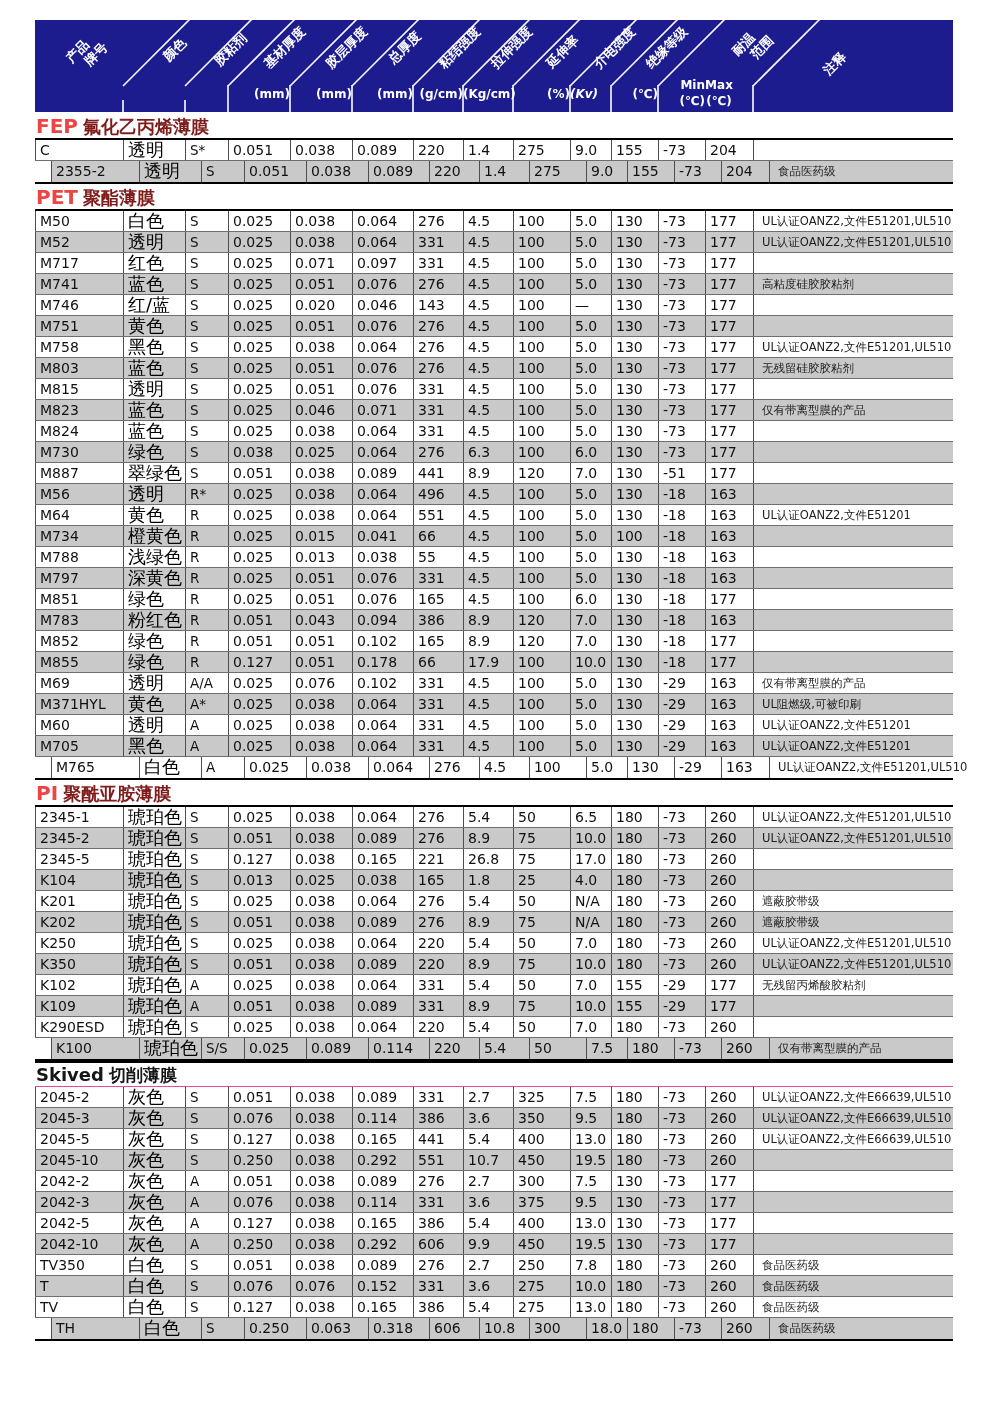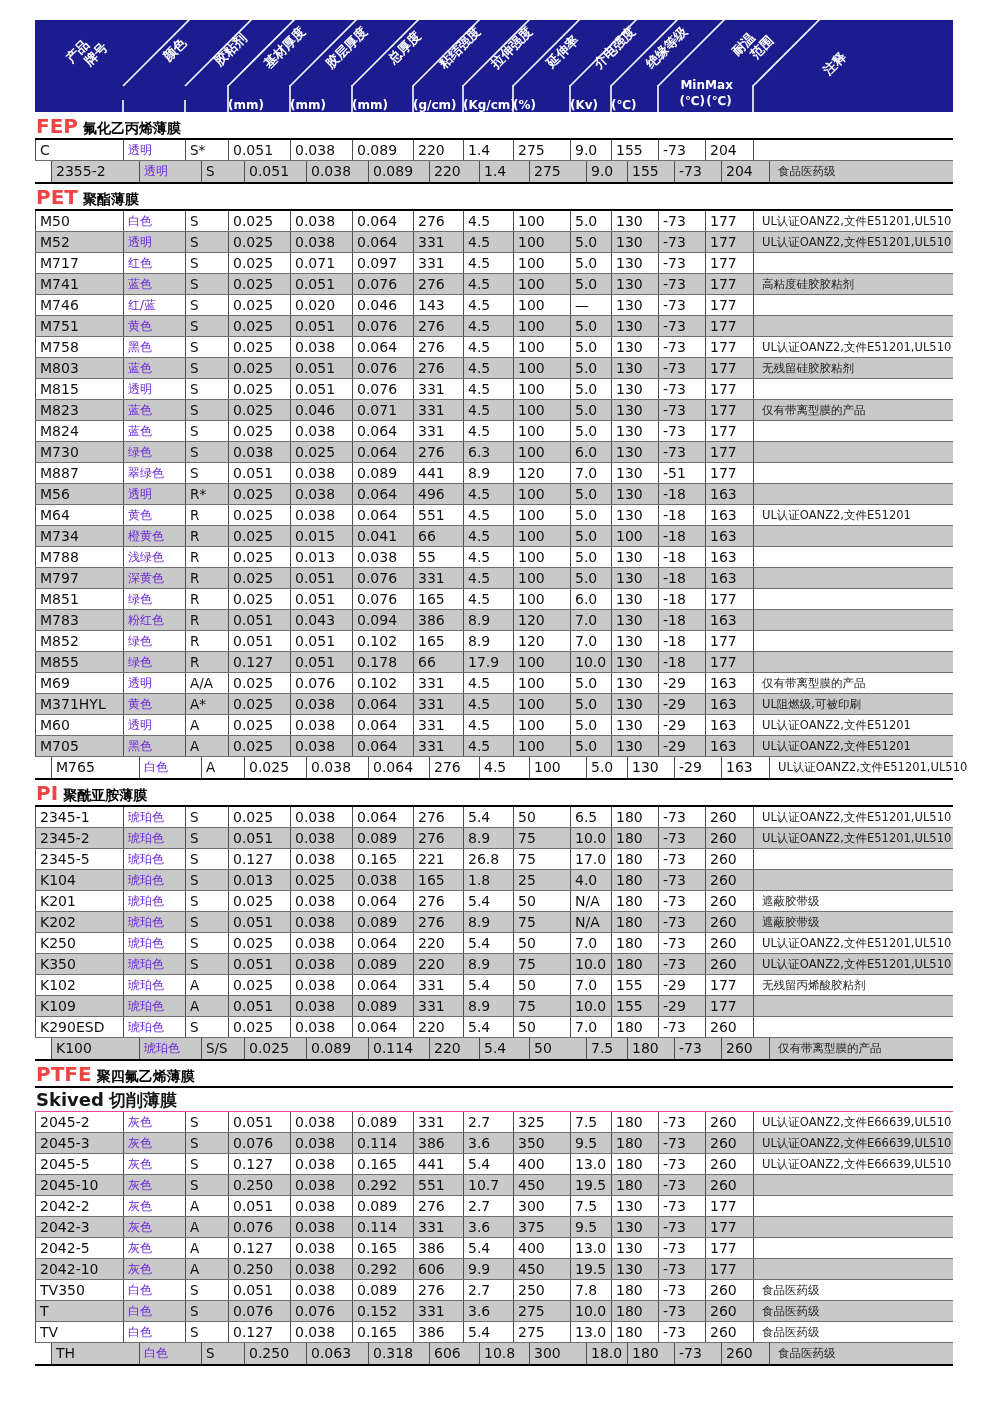--- a/index.html
+++ b/index.html
@@ -5,42 +5,42 @@
   html,body{margin:0;padding:0;background:#ffffff;}
   body{width:1000px;height:1415px;position:relative;font-family:"DejaVu Sans","Liberation Sans",sans-serif;}
   .page{position:absolute;inset:0;background:#fff;}
 
   
   .table-header{position:absolute;left:35px;top:20px;width:918px;height:92px;background:#1c1c8f;overflow:visible;}
   .hlines{position:absolute;left:0;top:0;}
   .hlabel{position:absolute;color:#ffffff;font-weight:bold;font-size:13px;line-height:1.12;
           white-space:nowrap;transform:translate(-50%,-50%) rotate(-45deg);}
   .hlabel .l2{display:block;margin-left:11px;}
-  .hunit{position:absolute;top:78px;color:#ffffff;font-weight:bold;font-size:12px;text-align:left;white-space:nowrap;}
+  .hunit{position:absolute;top:67px;color:#ffffff;font-weight:bold;font-size:12px;text-align:right;white-space:nowrap;}
   .hunit.twoLine{top:58px;line-height:1.3;text-align:center;}
 
   
   .content{position:absolute;left:35px;top:113px;width:918px;}
   .sec-title{height:24px;line-height:24px;margin:1px 0 0 1px;white-space:nowrap;}
   .sec-en{font-weight:bold;font-size:20px;color:#ef4444;}
-  .sec-zh{font-weight:bold;font-size:14px;color:#000000;}
+  .sec-zh{font-weight:bold;font-size:18px;color:#7f1d1d;}
   .thick-line{height:0;border-top:2px solid #000;}
   .sub-title{height:23px;line-height:23px;margin-left:1px;white-space:nowrap;}
   .sub-en{font-weight:bold;font-size:18px;color:#161616;text-align:right;}
   .sub-zh{font-weight:bold;font-size:17px;color:#161616;}
 
   .sec-table{border-top:2px solid #000;border-bottom:2px solid #000;}
   .sec-table.thin-top{border-top:1px solid #ec4899;}
   .row{display:grid;grid-template-columns:88px 62px 43px 62px 62px 61px 50px 50px 57px 41px 47px 47px 48px 200px;
        height:20px;border-bottom:1px solid #6e6e6e;background:#fff;}
   .row:last-child{border-bottom:none;height:21px;margin-left:16px;}
   .row.stripe{background:#c9c9c9;}
   .cell{border-left:1px solid #4d4d4d;padding:0 0 0 4px;line-height:20px;overflow:hidden;white-space:nowrap;color:#111;}
   .cell.c0{font-size:14px;}
-  .cell.c1{font-size:12px;color:#6d28d9;}
+  .cell.c1{font-size:18px;color:#000000;}
   .cell.c2{font-size:13.5px;}
   .cell.n{font-size:14px;}
   .cell.c13{font-size:11.5px;color:#1d1d1d;padding-left:8px;}
 </style>
 </head>
 <body>
 
 <div class="page">
 
   <div class="table-header" id="thead">
@@ -86,21 +86,21 @@
       <div class="hlabel" style="left: 580px; top: 28px;">介电强度</div>
       <div class="hlabel" style="left: 632px; top: 28px;">绝缘等级</div>
       <div class="hlabel" style="left: 718px; top: 26px;"><span class="l1">耐温</span><span class="l2">范围</span></div>
       <div class="hlabel" style="left: 800px; top: 44px;">注释</div>
       <div class="hunit" style="left: 193px; width: 62px;">(mm)</div>
       <div class="hunit" style="left: 255px; width: 62px;">(mm)</div>
       <div class="hunit" style="left: 317px; width: 61px;">(mm)</div>
       <div class="hunit" style="left: 378px; width: 50px;">(g/cm)</div>
       <div class="hunit" style="left: 428px; width: 50px;">(Kg/cm)</div>
       <div class="hunit" style="left: 478px; width: 57px;">(%)</div>
-      <div class="hunit" style="left: 535px; width: 22px;">(Kv)</div>
+      <div class="hunit" style="left: 535px; width: 22px; font-style: italic;">(Kv)</div>
       <div class="hunit" style="left: 576px; width: 47px;">(℃)</div>
       <div class="hunit twoLine" style="left: 623px; width: 47px; text-align: right;">
         <div>Min</div>
         <div>(℃)</div>
       </div>
       <div class="hunit twoLine" style="left: 660px; width: 48px;">
         <div>Max</div>
         <div>(℃)</div>
       </div>
     </div>
@@ -764,21 +764,20 @@
           <div class="cell c6 n">220</div>
           <div class="cell c7 n">5.4</div>
           <div class="cell c8 n">50</div>
           <div class="cell c9 n">7.5</div>
           <div class="cell c10 n">180</div>
           <div class="cell c11 n">-73</div>
           <div class="cell c12 n">260</div>
           <div class="cell c13">仅有带离型膜的产品</div>
         </div>
       </div>
-      <div class="sec-title"><span class="sec-en">PTFE</span> <span class="sec-zh">聚四氟乙烯薄膜</span></div>
       <div class="thick-line"></div>
       <div class="sub-title"><span class="sub-en">Skived</span> <span class="sub-zh">切削薄膜</span></div>
       <div class="sec-table thin-top">
         <div class="row">
           <div class="cell c0">2045-2</div>
           <div class="cell c1">灰色</div>
           <div class="cell c2">S</div>
           <div class="cell c3 n">0.051</div>
           <div class="cell c4 n">0.038</div>
           <div class="cell c5 n">0.089</div>

